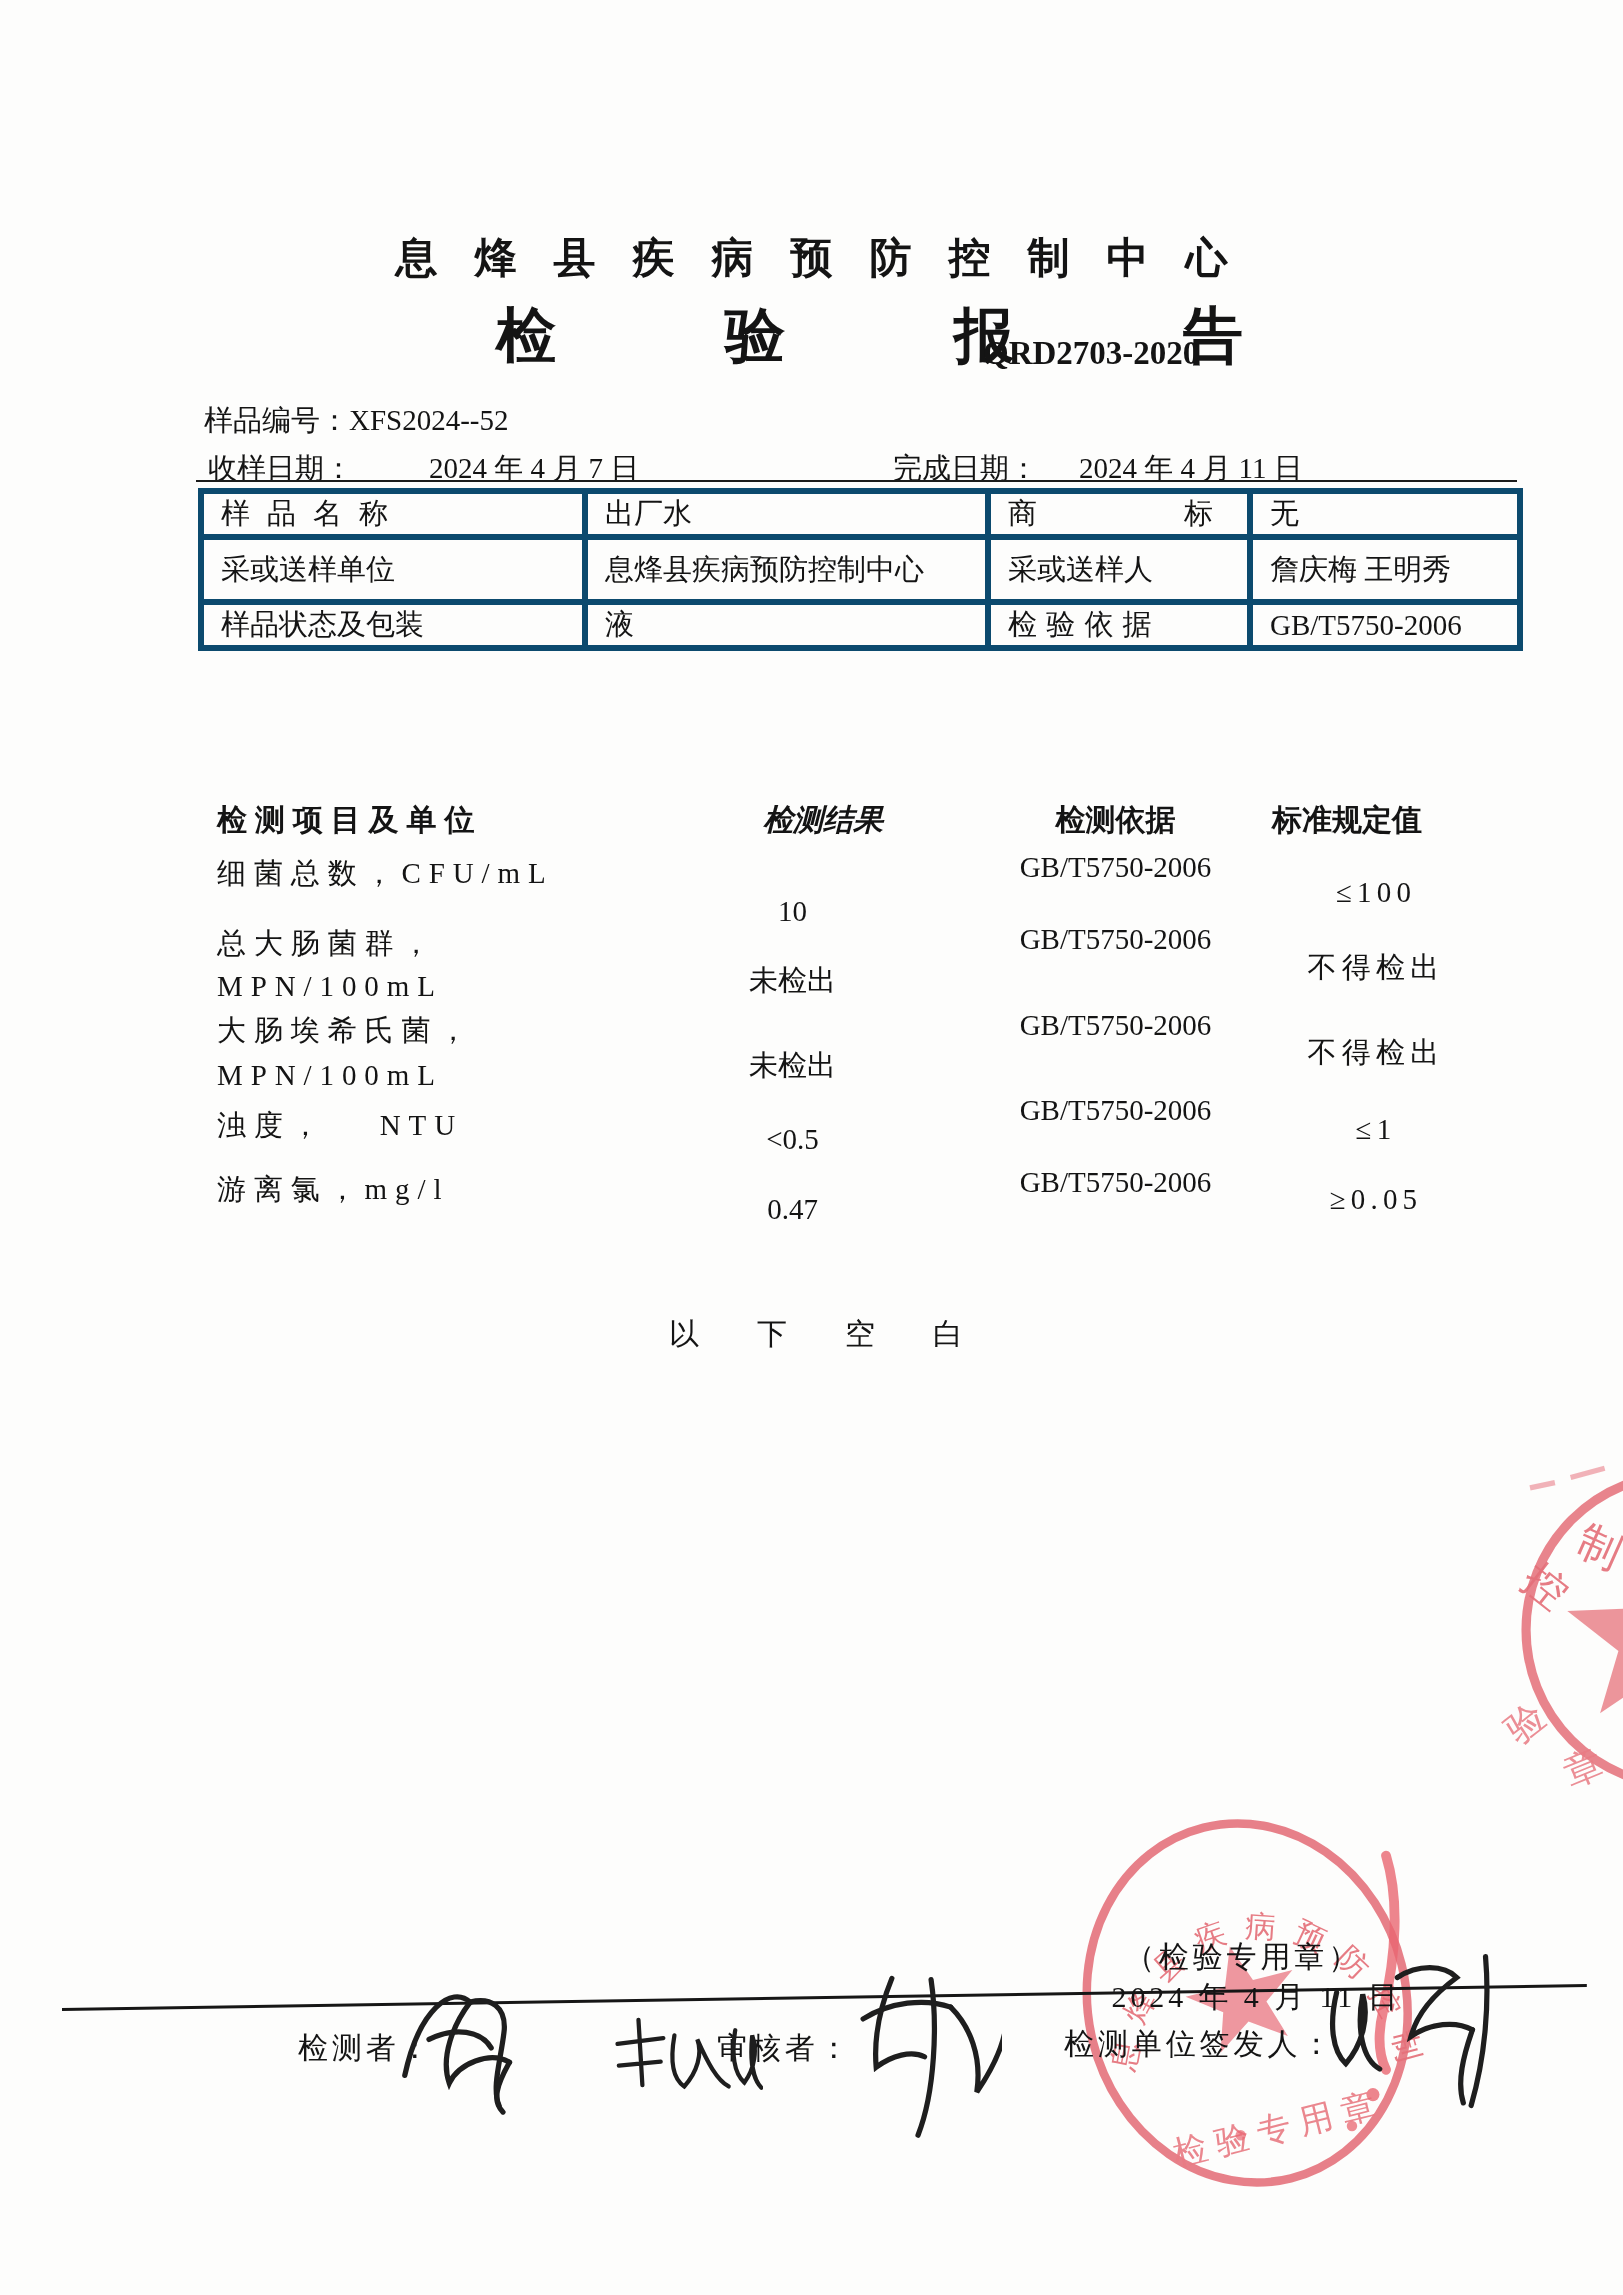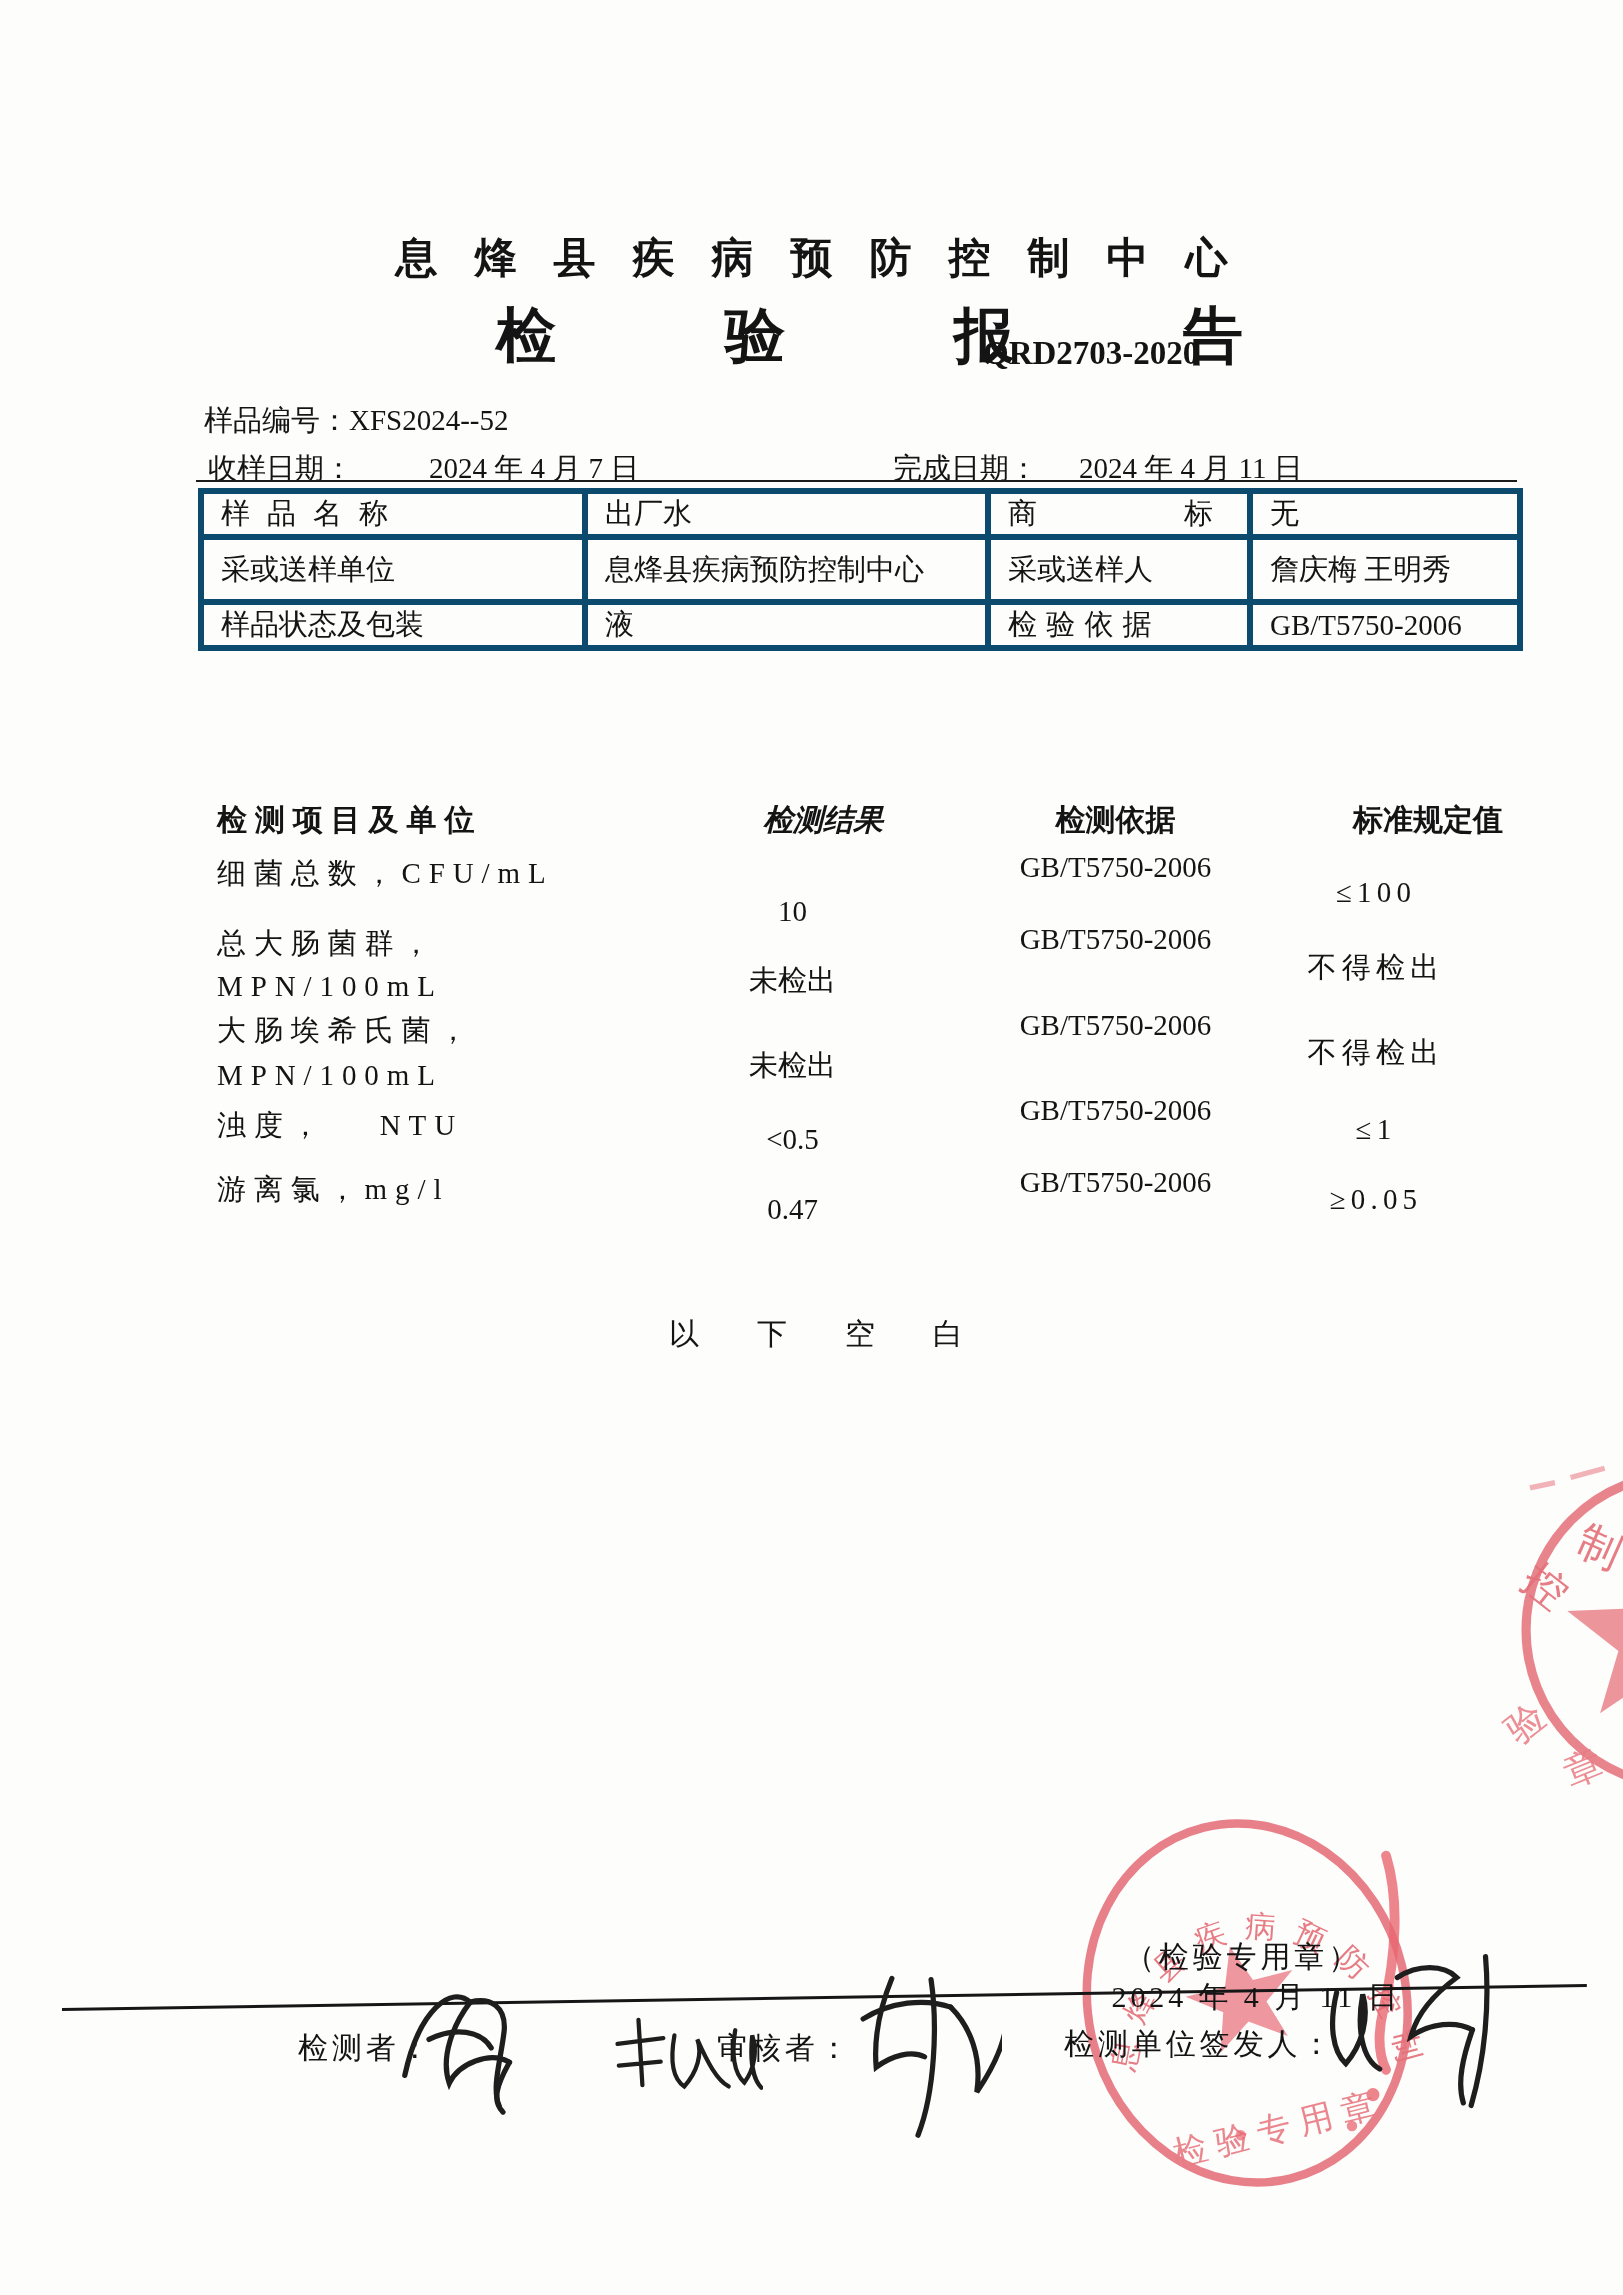--- a/index.html
+++ b/index.html
@@ -83,21 +83,21 @@
       <td>液</td>
       <td class="ls14">检验依据</td>
       <td>GB/T5750-2006</td>
     </tr>
   </tbody>
     </table>
 
   <div class="abs res-h item" style="left:217px;top:800px;">检测项目及单位</div>
   <div class="abs res-h c" style="left:725px;width:196px;top:800px;font-style:italic;">检测结果</div>
   <div class="abs res-h c" style="left:1011px;width:209px;top:800px;">检测依据</div>
-  <div class="abs res-h c" style="left:1315px;width:226px;top:800px;">标准规定值</div>
+  <div class="abs res-h c" style="left:1234px;width:226px;top:800px;">标准规定值</div>
 
   <div class="abs res item pre" style="left:217px;top:854px;">细菌总数，CFU/mL</div>
   <div class="abs res c" style="left:681px;width:223px;top:895px;">10</div>
   <div class="abs res c" style="left:1001px;width:229px;top:851px;">GB/T5750-2006</div>
   <div class="abs res c std" style="left:1263px;width:226px;top:876px;">≤100</div>
 
   <div class="abs res item pre" style="left:217px;top:924px;">总大肠菌群，</div>
   <div class="abs res item pre" style="left:217px;top:970px;">MPN/100mL</div>
   <div class="abs res c" style="left:681px;width:223px;top:961px;">未检出</div>
   <div class="abs res c" style="left:1001px;width:229px;top:923px;">GB/T5750-2006</div>

